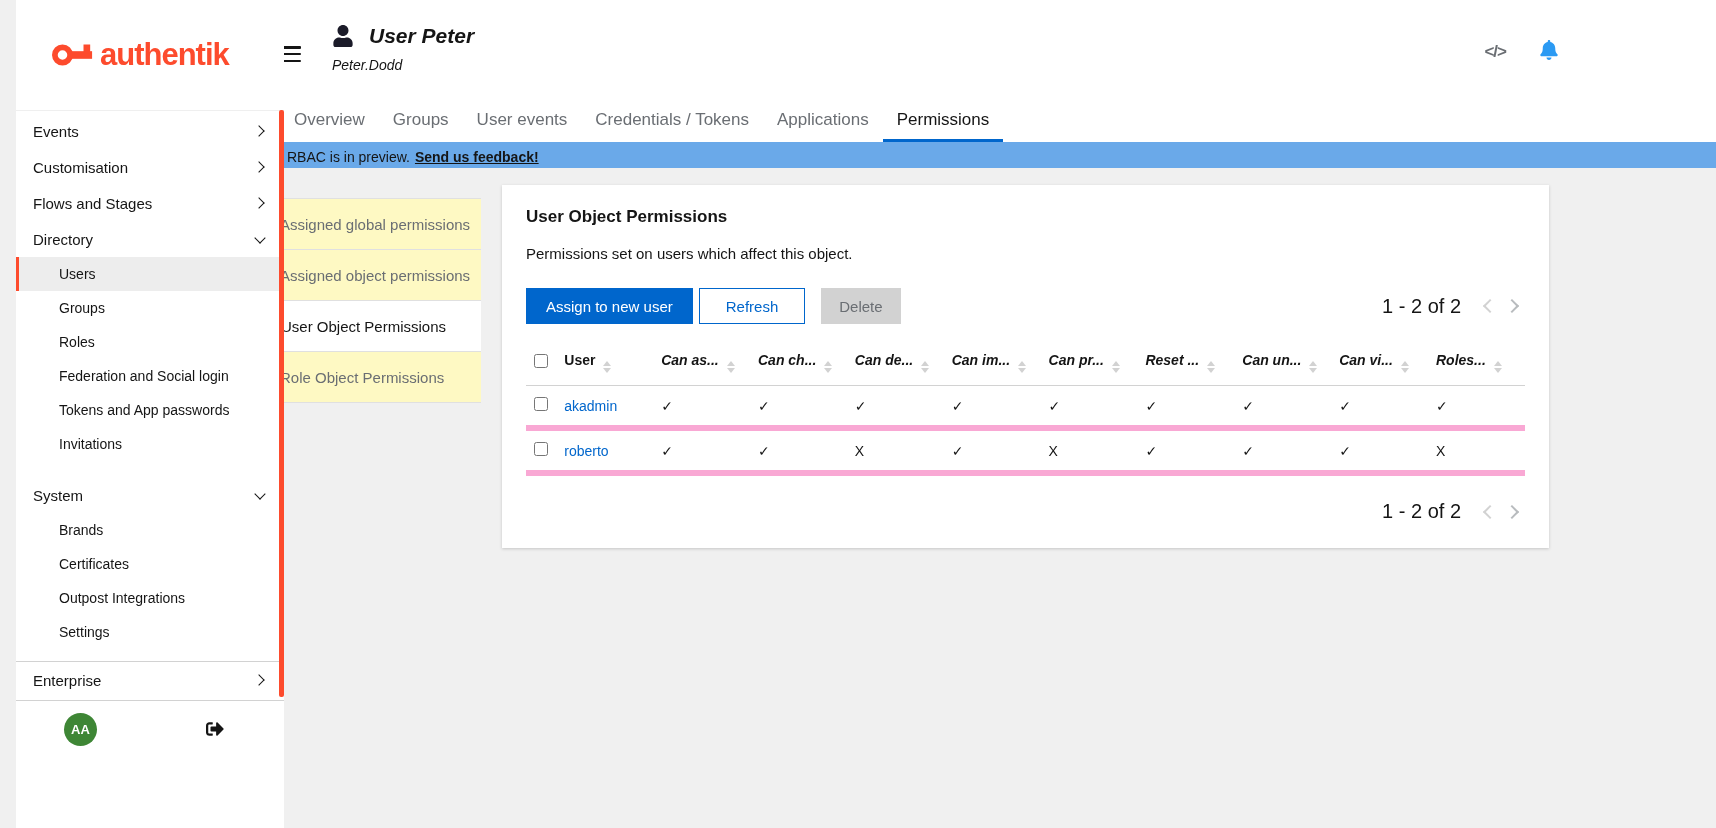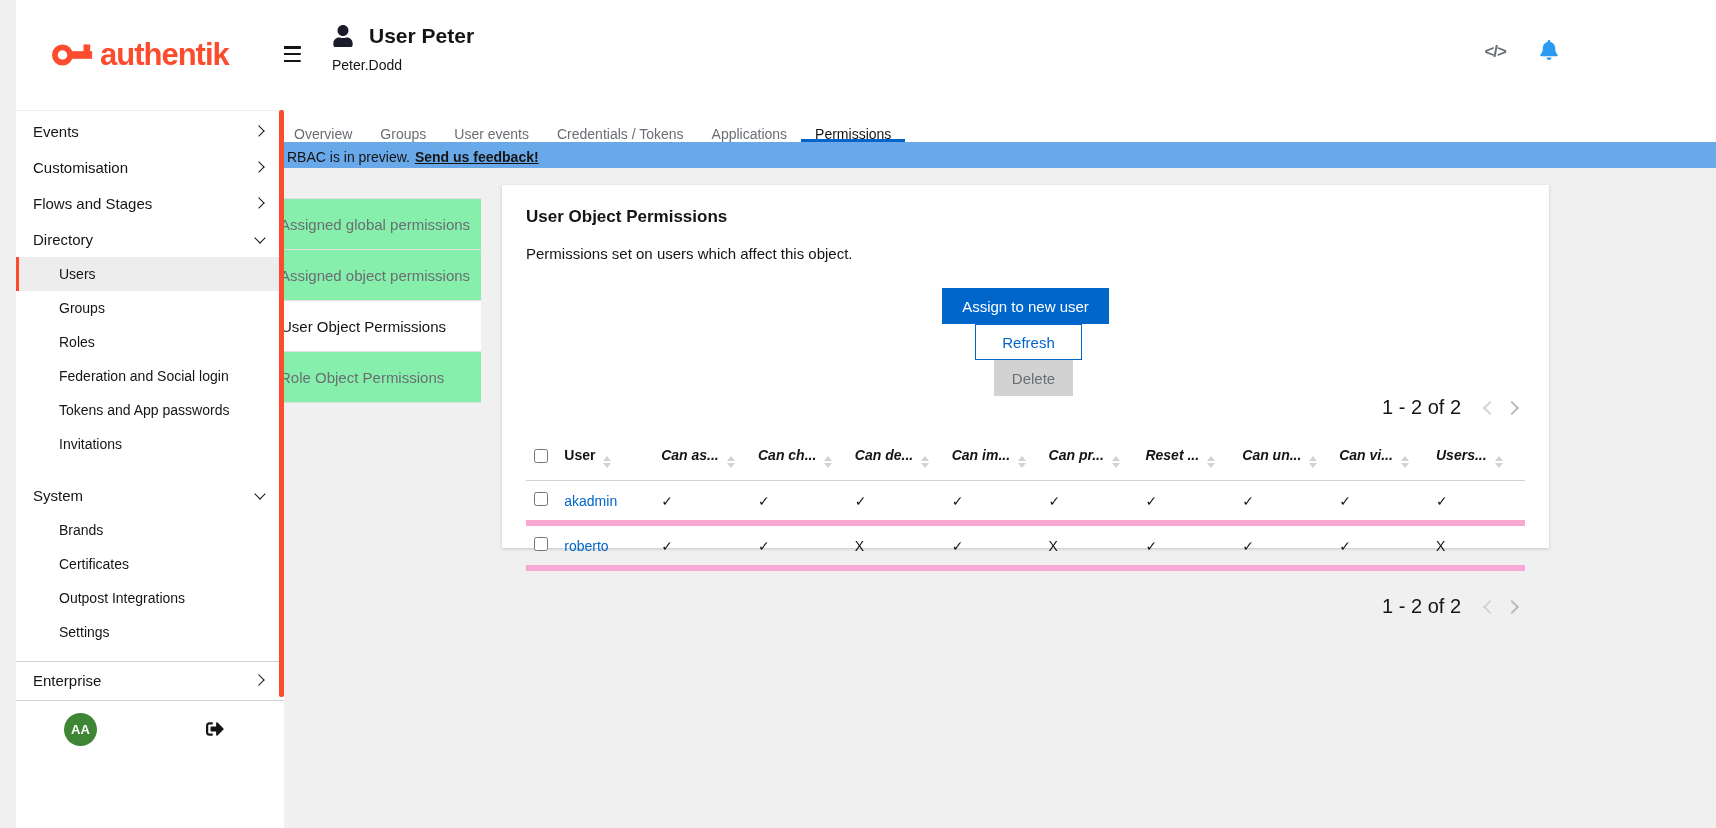--- a/index.html
+++ b/index.html
@@ -46,55 +46,55 @@
     cursor:pointer;
   }
   .logout-btn { margin-top:7px; cursor:pointer; }
   .red-scrollbar { position:absolute; right:0; top:110px; width:5px; height:587px; background:#fd4b2d; border-radius:2px; }
 
   
   .main-header { position:absolute; left:263px; top:0; right:0; height:110px; background:#fff; }
   .header-inner { display:flex; align-items:flex-start; padding:24px 0 0 17px; }
   .burger { width:21px; height:16px; display:flex; flex-direction:column; justify-content:space-between; margin-top:22px; cursor:pointer; }
   .burger span { display:block; height:2.5px; background:#151515; border-radius:1px; }
-  .title-block { margin-left:31px; }
+  .title-block { margin-left:31px;font-style:italic; }
   .title-row { display:flex; align-items:center; gap:15px; }
   .page-title { font-size:21px; font-weight:700; color:#151515; }
   .page-subtitle { font-size:14px; color:#151515; margin-top:9px; }
   .header-icons { position:absolute; top:40px; right:158px; display:flex; align-items:center; gap:34px; }
   .code-icon { font-size:17px; font-weight:700; color:#6a6e73; cursor:pointer; letter-spacing:-1px; }
   .bell-icon { cursor:pointer; }
 
   
   .tabs-bar { position:absolute; left:263px; top:110px; right:0; height:32px; background:#fff; display:flex; padding-left:17px; }
-  .tab { position:relative; padding:0 14px; font-size:14px; color:#6a6e73; display:flex; align-items:flex-end; cursor:pointer;margin-top:12px; }
+  .tab { position:relative; padding:0 14px; font-size:17px; color:#6a6e73; display:flex; align-items:flex-start; cursor:pointer; }
   .tab.active { color:#151515; }
   .tab.active::after { content:""; position:absolute; left:0; right:0; bottom:0; height:3px; background:#0066cc; }
 
   
   .banner { position:absolute; left:263px; top:142px; right:0; height:30px; background:#6aa9e9; display:flex; align-items:center; padding-left:24px; font-size:14px; color:#151515; }
   .banner a { color:#151515; font-weight:600; text-decoration:underline; margin-left:5px; cursor:pointer; }
 
   
   .content { position:absolute; left:263px; top:168px; right:0; bottom:0; background:#f0f0f0; }
   .vtabs { position:absolute; left:1px; top:30px; width:217px; border-top:1px solid #e0e0e0; }
   .vtab {
-    height:51px; background:#86efac; border-bottom:1px solid #e0e0e0;
+    height:51px; background:#fef9c3; border-bottom:1px solid #e0e0e0;
     display:flex; align-items:center; padding-left:16px; font-size:15px; color:#6a6e73; cursor:pointer;
   }
   .vtab.active { background:#fff; color:#151515; border-left:4px solid #0066cc; padding-left:13px; }
 
   .card {
     position:absolute; left:239px; top:17px; width:1047px; height:363px;
     background:#fff; box-shadow:0 1px 3px rgba(3,3,3,.18); padding:22px 24px;
   }
   .card-title { font-size:17px; font-weight:700; color:#151515; }
   .card-desc { font-size:15px; margin-top:18px; color:#151515; }
 
-  .toolbar { display:flex; align-items:center; margin-top:26px;flex-direction:column; }
+  .toolbar { display:flex; align-items:center; margin-top:26px; }
   .btn { font-family:inherit; font-size:15px; height:36px; cursor:pointer; border-radius:0; }
   .btn-primary { background:#0066cc; color:#fff; border:none; padding:0 20px; }
   .btn-secondary { background:#fff; color:#0066cc; border:1px solid #0066cc; padding:0 26px; margin-left:6px; }
   .btn-disabled { background:#d2d2d2; color:#6a6e73; border:none; padding:7px 18px; margin-left:16px; cursor:default; }
 
   .pagination { margin-left:auto; display:flex; align-items:center; gap:4px; font-size:20px; color:#151515; }
   .pg-chev { width:22px; height:22px; display:inline-flex; align-items:center; justify-content:center; cursor:pointer; background:none; border:none; }
   .pg-chev::before { content:""; width:8px; height:8px; border-right:2px solid #b8bbbe; border-bottom:2px solid #b8bbbe; }
   .pg-chev.prev::before { transform:rotate(135deg); margin-left:4px; }
   .pg-chev.next::before { transform:rotate(-45deg); margin-right:4px; }
@@ -297,21 +297,21 @@
             </th>
             <th class="col-user"><span>User</span><span class="sort"></span></th>
             <th class="col-perm"><span>Can as...</span><span class="sort"></span></th>
             <th class="col-perm"><span>Can ch...</span><span class="sort"></span></th>
             <th class="col-perm"><span>Can de...</span><span class="sort"></span></th>
             <th class="col-perm"><span>Can im...</span><span class="sort"></span></th>
             <th class="col-perm"><span>Can pr...</span><span class="sort"></span></th>
             <th class="col-perm"><span>Reset ...</span><span class="sort"></span></th>
             <th class="col-perm"><span>Can un...</span><span class="sort"></span></th>
             <th class="col-perm"><span>Can vi...</span><span class="sort"></span></th>
-            <th class="col-perm"><span>Users...</span><span class="sort"></span></th>
+            <th class="col-perm"><span>Roles...</span><span class="sort"></span></th>
           </tr>
         </thead>
         <tbody>
           <tr>
             <td><input type="checkbox" style=""></td>
             <td><a class="user-link">akadmin</a></td>
             <td>✓</td>
             <td>✓</td>
             <td>✓</td>
             <td>✓</td>

